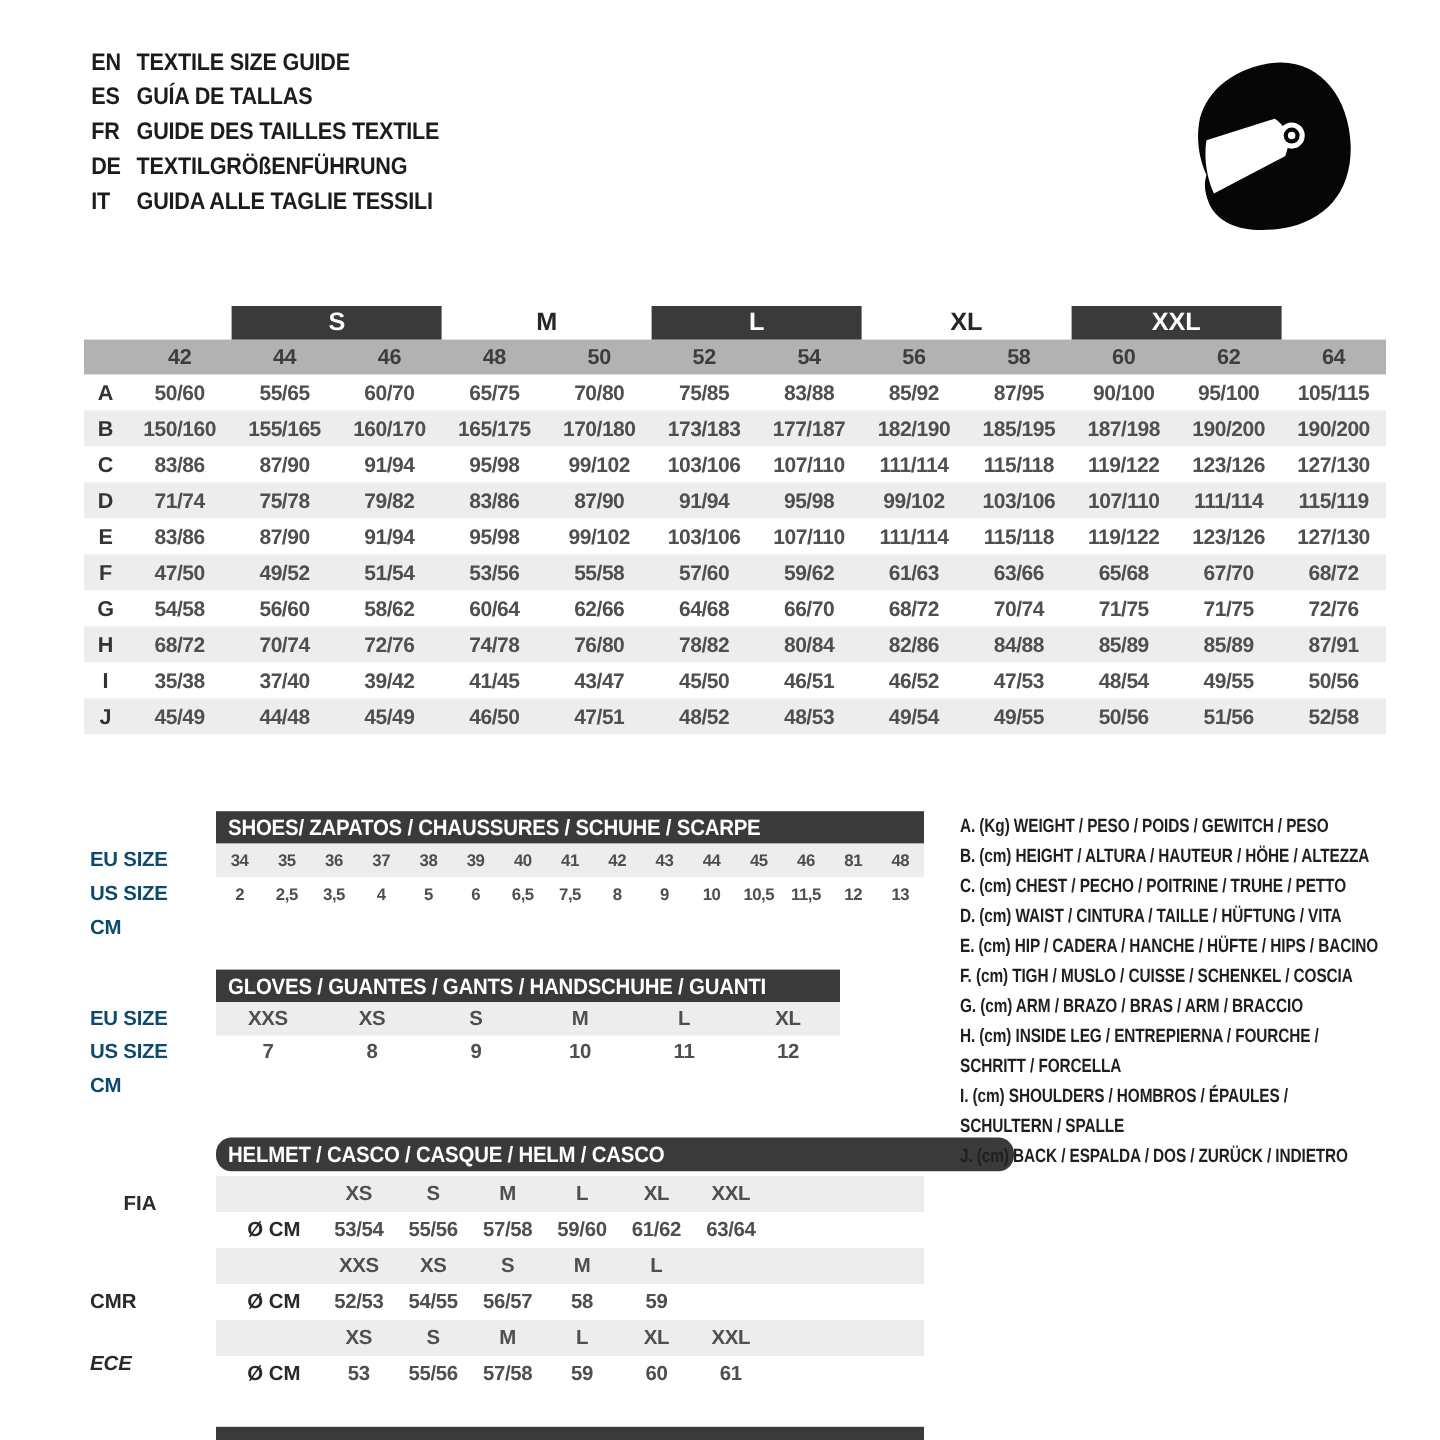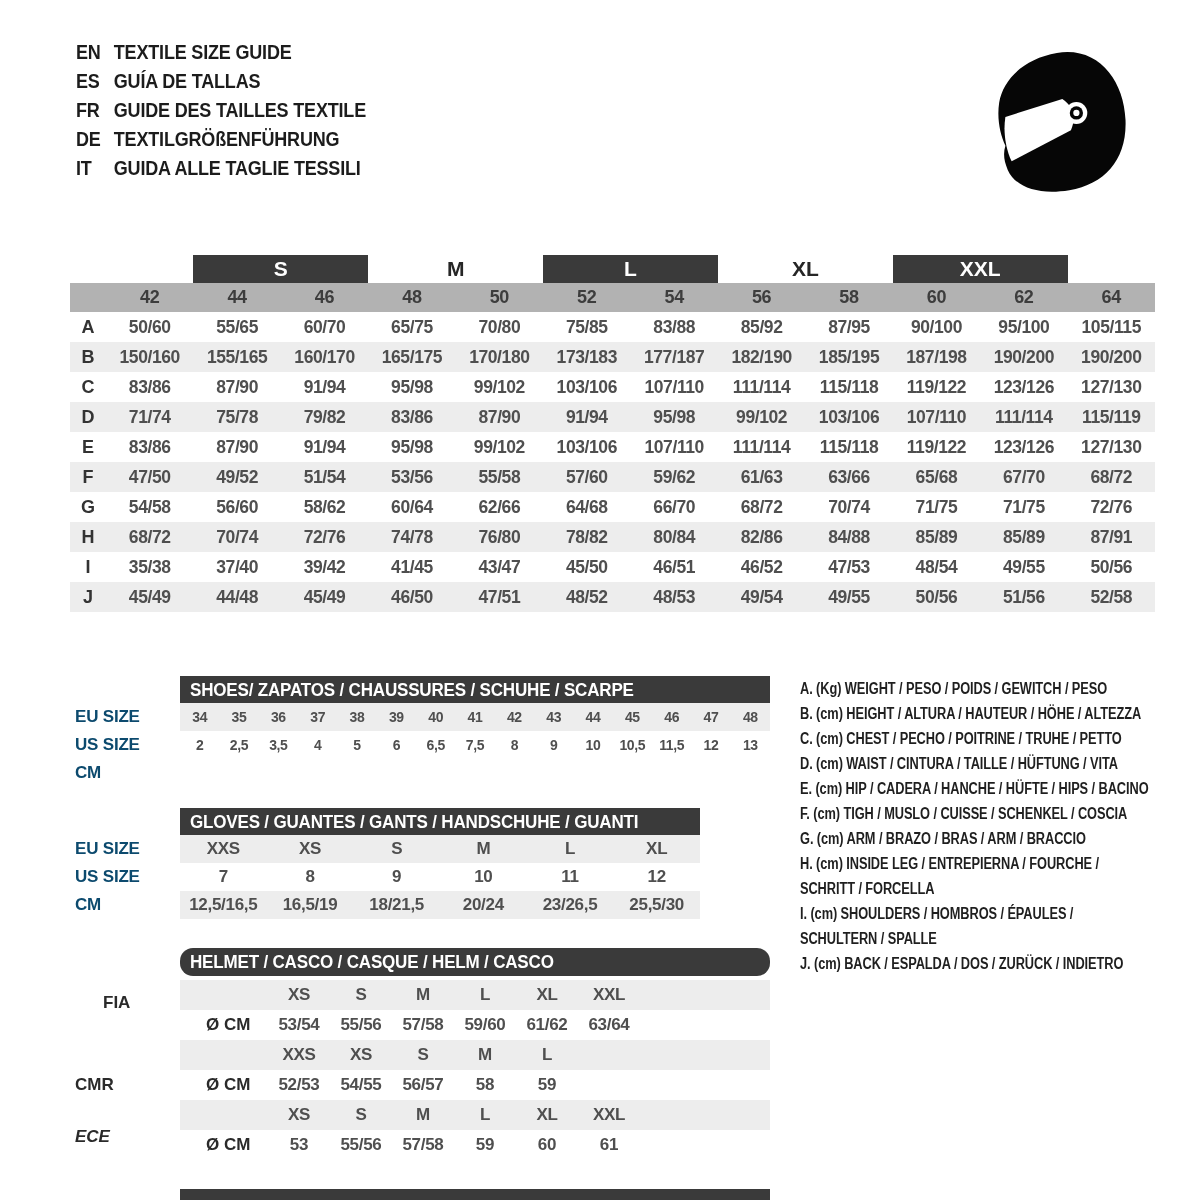--- a/index.html
+++ b/index.html
@@ -29,21 +29,21 @@
   .num-cell{display:flex;align-items:center;justify-content:center;font-size:18px;color:#3d3d3d;letter-spacing:-0.3px;}
   .data-row{height:30px;}
   .data-row.stripe{background:var(--stripe,#ededed);}
   .letter-cell{display:flex;align-items:center;justify-content:center;font-size:18px;color:#333333;}
   .val-cell{display:flex;align-items:center;justify-content:center;font-size:17.5px;color:#4f4f4f;letter-spacing:-0.4px;}
   
   .bar{position:absolute;height:27px;background:var(--dark,#3a3a3a);display:flex;align-items:center;padding-left:10px;box-sizing:border-box;}
   .bar .cond{color:#ffffff;font-size:18.5px;transform:scaleX(0.92);transform-origin:left center;white-space:nowrap;letter-spacing:-0.2px;}
   #shoes-title{left:180px;top:676px;width:590px;}
   #gloves-title{left:180px;top:808px;width:520px;}
-  #helmet-title{left:180px;top:948px;width:590px;height:28px;border-radius:13px;}
+  #helmet-title{left:180px;top:948px;width:665px;height:28px;border-radius:13px;}
   
   .side-labels{position:absolute;left:75px;}
   .side-label{height:28px;display:flex;align-items:center;font-size:17px;color:#0c4a6e;letter-spacing:-0.2px;}
   #shoes-labels{top:703px;}
   #gloves-labels{top:835px;}
   
   #shoes-rows{position:absolute;left:180px;top:703px;width:590px;}
   .srow{height:28px;display:grid;grid-template-columns:repeat(15,1fr);}
   .srow.stripe{background:var(--stripe,#ededed);}
   .scell{display:flex;align-items:center;justify-content:center;font-size:14px;color:#4f4f4f;letter-spacing:-0.4px;}
@@ -298,21 +298,21 @@
       <div class="scell">37</div>
       <div class="scell">38</div>
       <div class="scell">39</div>
       <div class="scell">40</div>
       <div class="scell">41</div>
       <div class="scell">42</div>
       <div class="scell">43</div>
       <div class="scell">44</div>
       <div class="scell">45</div>
       <div class="scell">46</div>
-      <div class="scell">47</div>
+      <div class="scell">81</div>
       <div class="scell">48</div>
     </div>
     <div class="srow">
       <div class="scell">2</div>
       <div class="scell">2,5</div>
       <div class="scell">3,5</div>
       <div class="scell">4</div>
       <div class="scell">5</div>
       <div class="scell">6</div>
       <div class="scell">6,5</div>
@@ -345,28 +345,20 @@
       <div class="gcell">XL</div>
     </div>
     <div class="grow">
       <div class="gcell">7</div>
       <div class="gcell">8</div>
       <div class="gcell">9</div>
       <div class="gcell">10</div>
       <div class="gcell">11</div>
       <div class="gcell">12</div>
     </div>
-    <div class="grow stripe">
-      <div class="gcell">12,5/16,5</div>
-      <div class="gcell">16,5/19</div>
-      <div class="gcell">18/21,5</div>
-      <div class="gcell">20/24</div>
-      <div class="gcell">23/26,5</div>
-      <div class="gcell">25,5/30</div>
-    </div>
   </div>
 
 <div id="helmet-title" class="bar">
   <span class="cond">HELMET / CASCO / CASQUE / HELM / CASCO</span>
 </div>
 <div id="helmet-labels">
     <div class="std-label" style="top: 988px; margin-left: 28px;">FIA</div>
     <div class="std-label" style="top: 1070px;">CMR</div>
     <div class="std-label" style="top: 1122px; font-style: italic;">ECE</div>
   </div>

